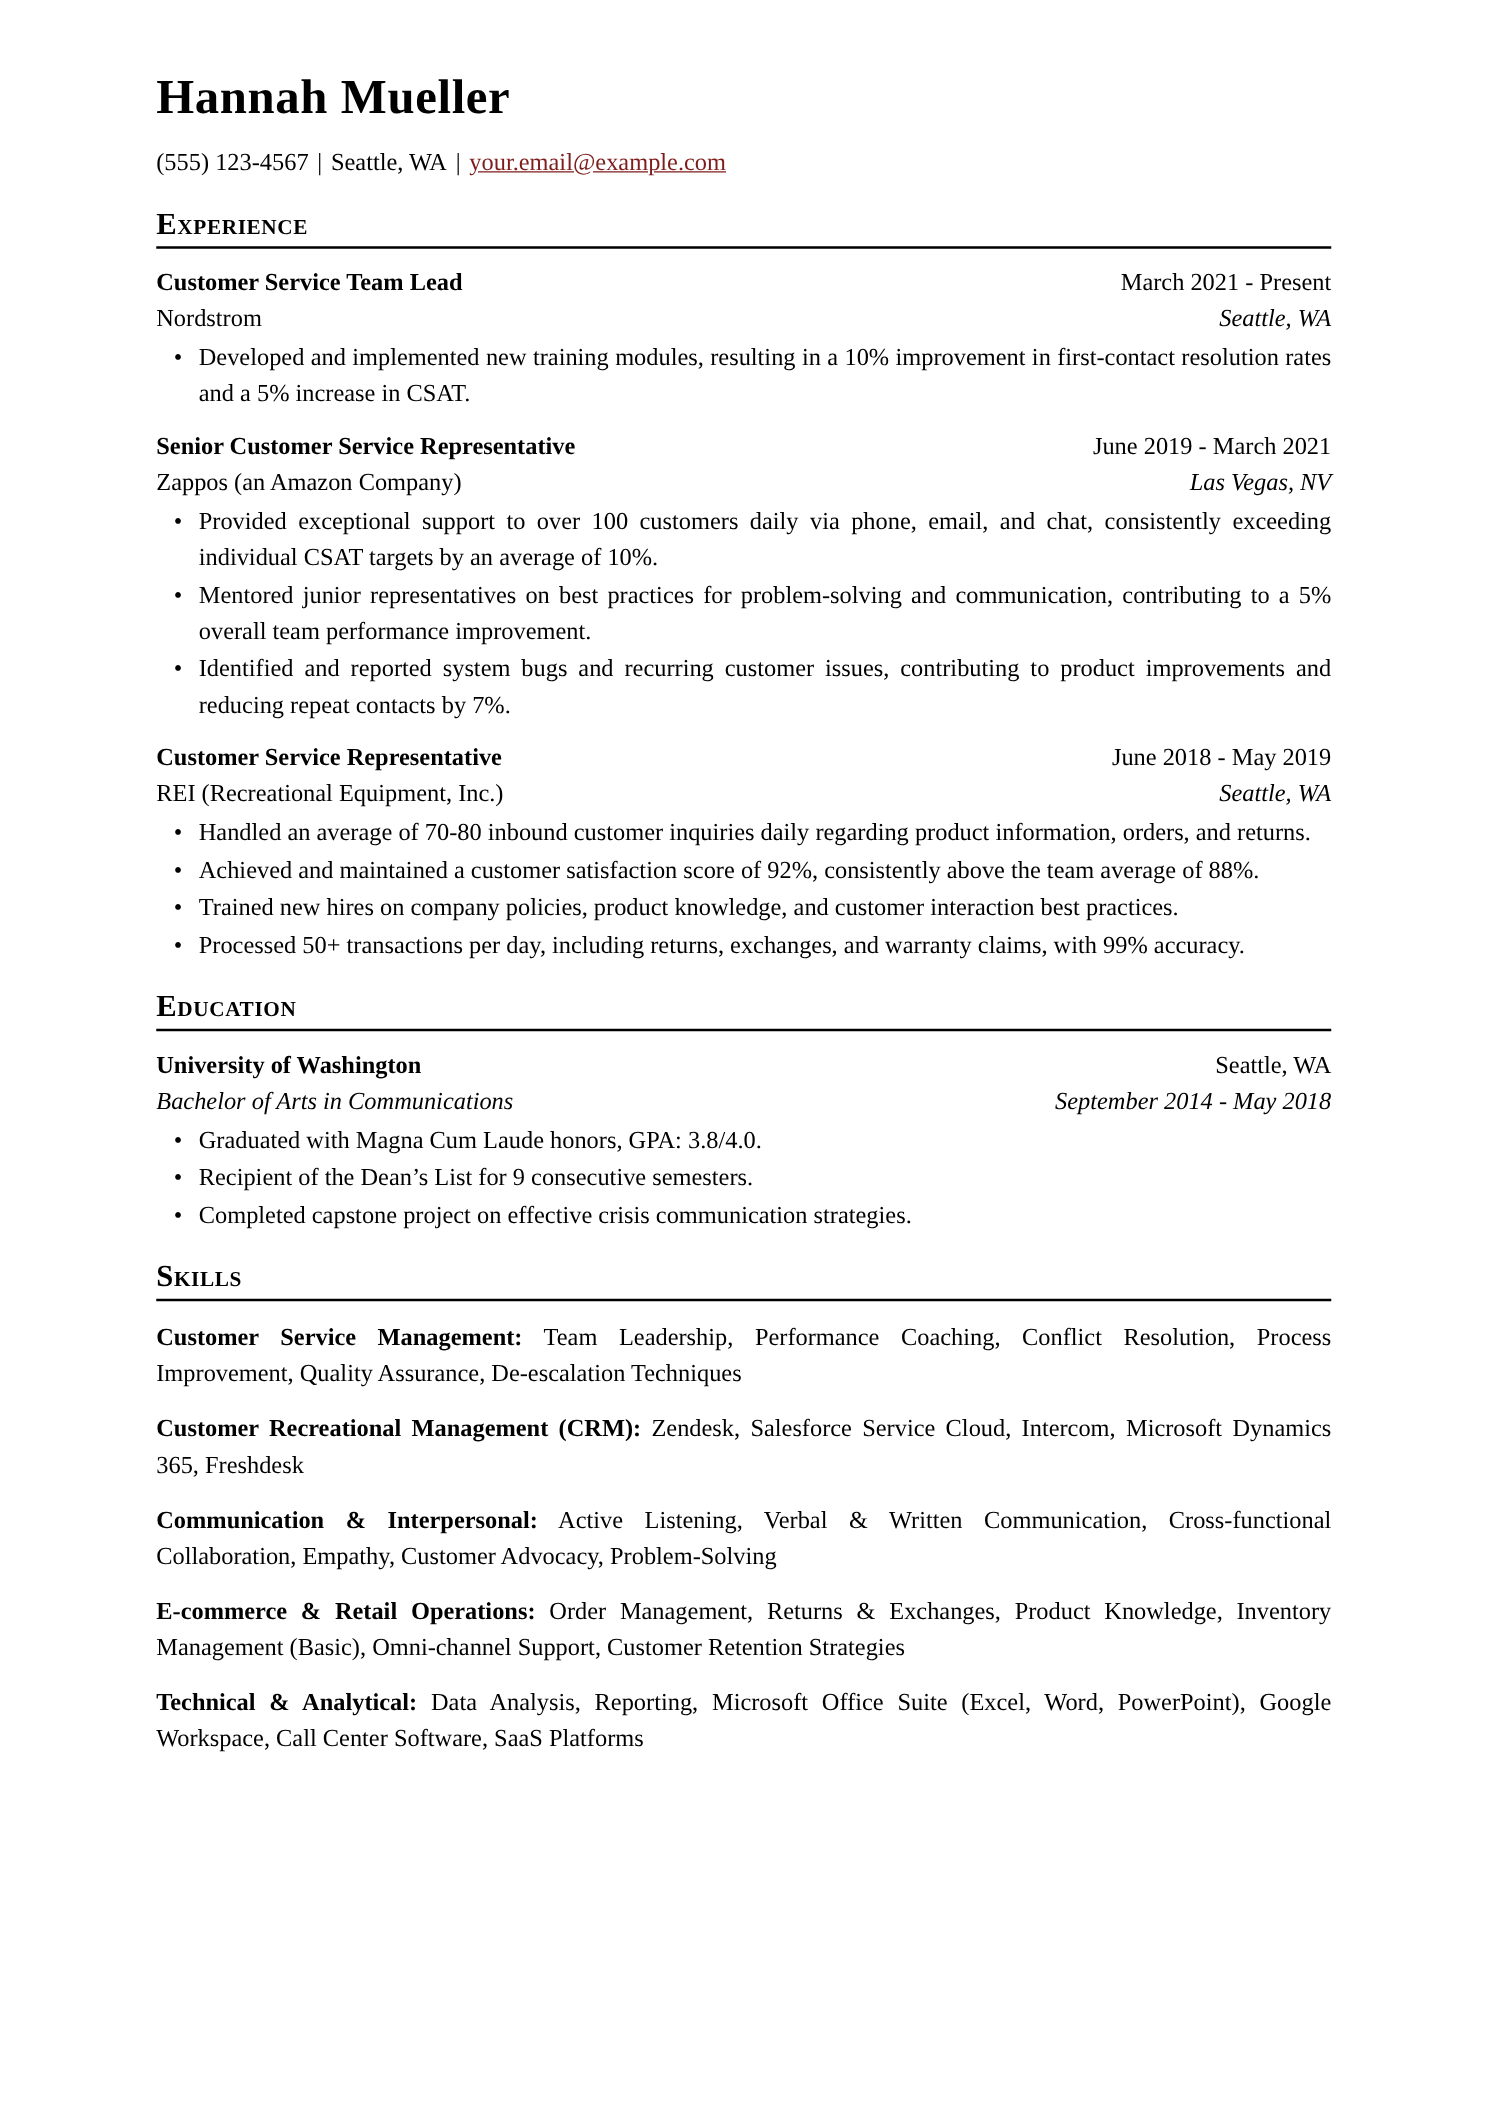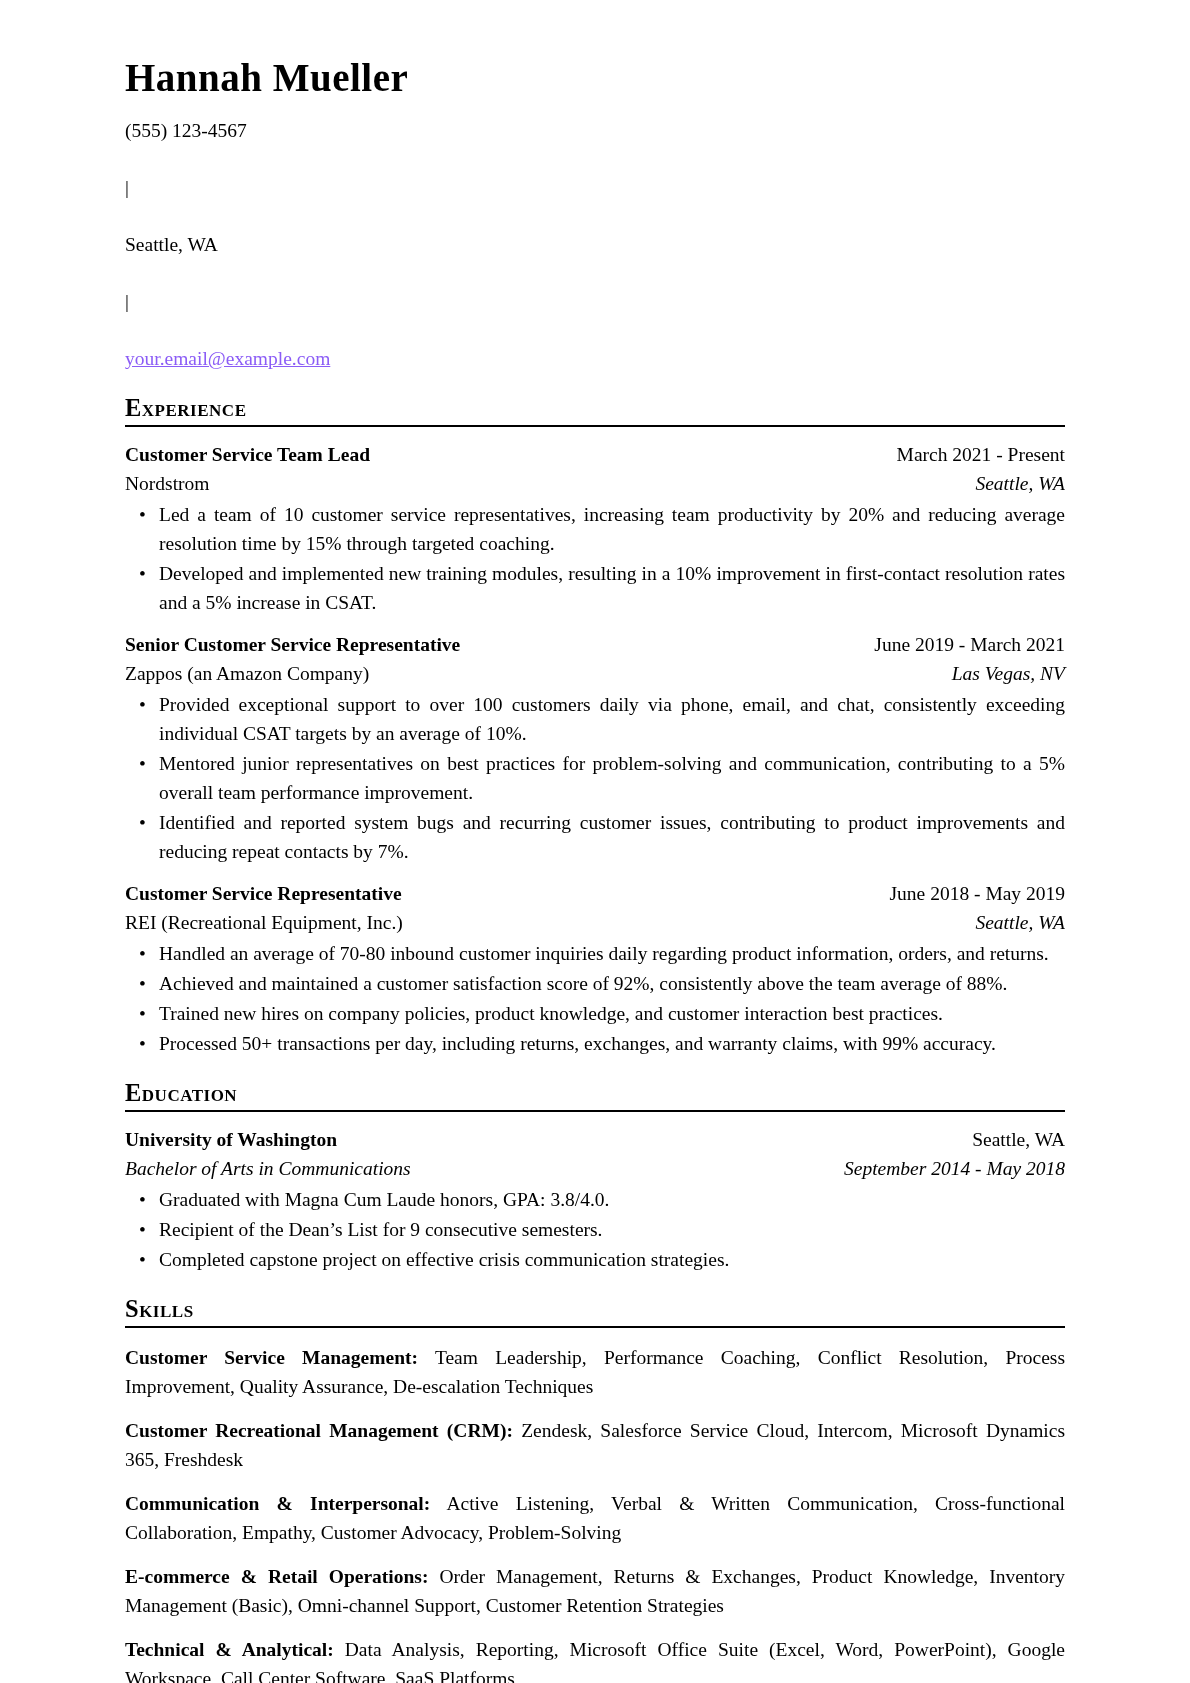--- a/index.html
+++ b/index.html
@@ -8,23 +8,23 @@
     margin:0 auto; background:#ffffff; color:#000000;
     padding:56px 66px 40px 66px;
     font-family:"Liberation Serif", serif;
     font-size:19.5px; line-height:29px;
     overflow:hidden;
   }
   .name {
     font-size:39px; font-weight:bold; line-height:44px;
     margin:0 0 16px 0; letter-spacing:0.5px;
   }
-  .contact-row { display:flex; align-items:baseline; gap:28px; margin-bottom:14px;flex-direction:column; }
+  .contact-row { display:flex; align-items:baseline; gap:7px; margin-bottom:14px; }
   .sep { color:#000; }
-  .email-link { color:#8b5cf6; text-decoration:underline; cursor:pointer;text-align:right; }
+  .email-link { color:#7f1d1d; text-decoration:underline; cursor:pointer;text-align:right; }
   .section-head {
     font-variant:small-caps; font-weight:bold; font-size:24.5px;
     line-height:30px; margin-top:20px; letter-spacing:0.5px;
   }
   .section-rule { border:none; border-top:2.5px solid #000; margin:2px 0 8px 0; }
   .entry { margin-top:13px; }
   .entry:first-of-type { margin-top:4px; }
   .entry-row { display:flex; justify-content:space-between; align-items:baseline; }
   .entry-title { font-weight:bold; }
   .entry-dates { font-weight:normal; }
@@ -56,21 +56,20 @@
   <div class="entry">
     <div class="entry-row">
       <span class="entry-title">Customer Service Team Lead</span>
       <span class="entry-dates">March 2021 - Present</span>
     </div>
     <div class="entry-row">
       <span>Nordstrom</span>
       <span class="italic">Seattle, WA</span>
     </div>
     <ul class="bullets">
-      <li>Led a team of 10 customer service representatives, increasing team productivity by 20% and reducing average resolution time by 15% through targeted coaching.</li>
       <li>Developed and implemented new training modules, resulting in a 10% improvement in first-contact resolution rates and a 5% increase in CSAT.</li>
     </ul>
   </div>
 
   <div class="entry">
     <div class="entry-row">
       <span class="entry-title">Senior Customer Service Representative</span>
       <span class="entry-dates">June 2019 - March 2021</span>
     </div>
     <div class="entry-row">

